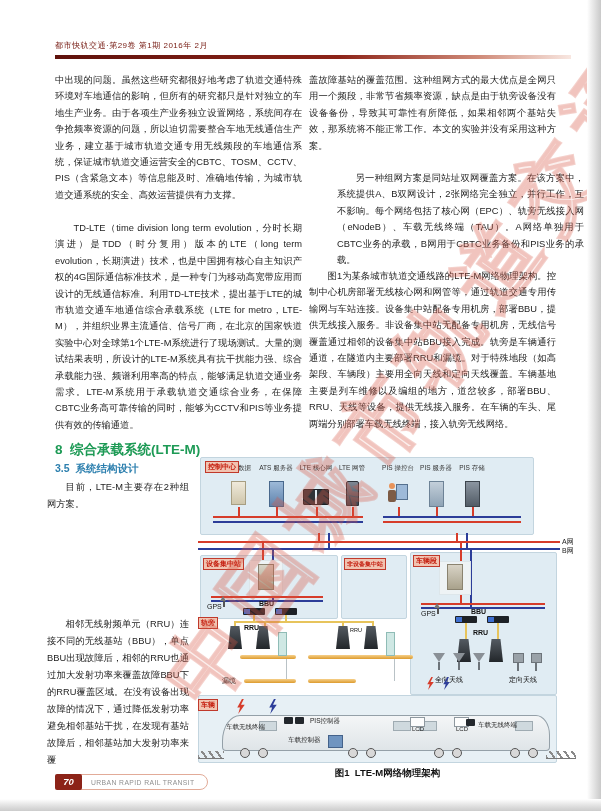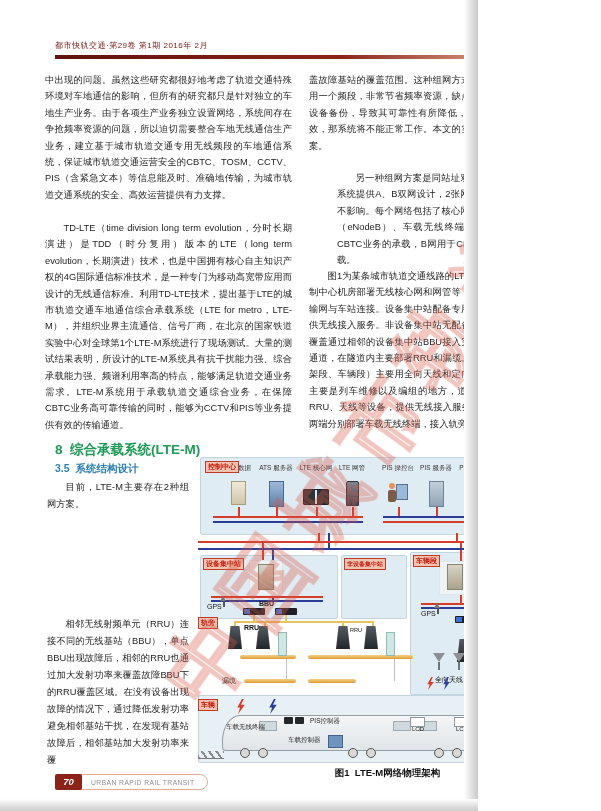--- a/index.html
+++ b/index.html
@@ -1,30 +1,30 @@
 <!DOCTYPE html>
 <html><head>
 <meta charset="utf-8">
 <style>
   html,body{margin:0;padding:0;background:#ffffff;}
-  .page{position:relative;width:478px;height:811px;background:#fff;overflow:hidden;
+  .page{position:relative;width:601px;height:811px;background:#fff;overflow:hidden;
         font-family:"Liberation Sans","DejaVu Sans",sans-serif;color:#222;}
   
   .edge-right{position:absolute;right:0;top:0;width:14px;height:100%;
       background:linear-gradient(to right,#ffffff,#d9d9d9 70%,#c9c9c9);z-index:40;}
   .edge-bottom{position:absolute;left:0;bottom:0;width:100%;height:12px;
       background:linear-gradient(to bottom,#ffffff,#dadada 70%,#cccccc);z-index:40;}
   
   .jheader{position:absolute;left:55px;top:40px;font-size:8px;color:#7a2018;letter-spacing:.5px;}
   .jrule{position:absolute;left:55px;top:55px;width:516px;height:4px;
       background:linear-gradient(to right,#5f120c,#8c2318 55%,#cf8a78 82%,#f8e7e1);}
   
   .para{position:absolute;font-size:9.3px;line-height:16.4px;text-align:justify;color:#1d1d1d;}
   .indent{text-indent:2em;}
-  .col-left{left:45px;width:247px;}
+  .col-left{left:55px;width:247px;}
   .col-right{left:309px;width:247px;}
   .h2{position:absolute;left:55px;top:441px;font-size:13.5px;font-weight:bold;color:#1d9a55;white-space:pre;}
   .h3{position:absolute;left:55px;top:462px;font-size:10.5px;font-weight:bold;color:#2c7fae;white-space:pre;}
   .narrow{left:47px;width:142px;line-height:17px;}
   
   .watermark{position:absolute;left:138px;top:662px;z-index:30;pointer-events:none;
       transform:rotate(-54deg);transform-origin:0 0;white-space:nowrap;
       font-size:84px;font-weight:bold;letter-spacing:14px;
       color:rgba(214,88,72,0.10);-webkit-text-stroke:2px rgba(214,88,72,0.28);}
   

